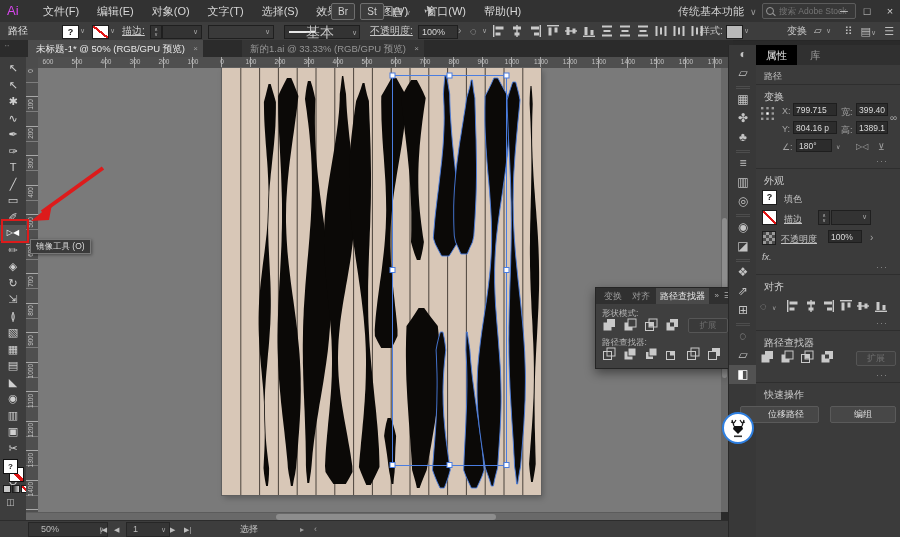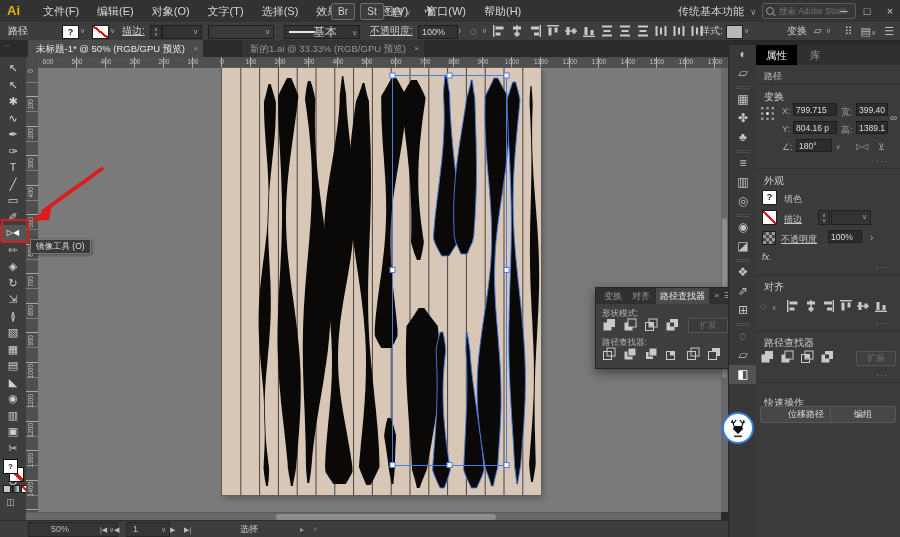--- a/index.html
+++ b/index.html
@@ -1,21 +1,21 @@
 <!DOCTYPE html>
 <html><head>
 <meta charset="utf-8">
 <style>
   html,body{margin:0;padding:0;background:#222;}
   #stage{position:relative;width:900px;height:537px;background:#2a2a2a;overflow:hidden;
          font-family:"Liberation Sans","DejaVu Sans",sans-serif;color:#d6d6d6;
          -webkit-font-smoothing:antialiased;}
   
   #menubar{position:absolute;left:0;top:0;width:900px;height:22px;background:#323232;border-bottom:1px solid #232323;}
-  #ai-logo{position:absolute;left:7px;top:3px;width:20px;height:16px;color:#eab308;font-weight:bold;font-size:13px;}
+  #ai-logo{position:absolute;left:7px;top:3px;width:20px;height:16px;color:#d946ef;font-weight:normal;font-size:13px;}
   #menus{position:absolute;left:34px;top:0;height:22px;display:flex;align-items:center;}
   .menu-item{font-size:11px;color:#d8d8d8;padding:0 9px;line-height:22px;cursor:default;}
   .mb-chip{position:absolute;top:3px;width:22px;height:15px;border:1px solid #6e6e6e;border-radius:2px;
            font-size:10px;text-align:center;line-height:15px;color:#cfcfcf;background:#3c3c3c;}
   #btn-br{left:331px;} #btn-st{left:360px;}
   #layout-icon{position:absolute;left:392px;top:5px;font-size:11px;color:#c8c8c8;}
   #share-icon{position:absolute;left:424px;top:3px;font-size:13px;color:#c8c8c8;transform:rotate(-12deg);}
   #workspace-switcher{position:absolute;left:678px;top:0;height:22px;line-height:22px;font-size:11px;color:#cfcfcf;}
   #ws-chev{font-size:9px;color:#9a9a9a;padding-left:6px;}
   #searchbox{position:absolute;left:762px;top:3px;width:92px;height:14px;border:1px solid #5c5c5c;border-radius:2px;background:#373737;}
@@ -119,21 +119,21 @@
   #pp-expand{color:#6f6f6f;background:#3f3f3f;}
   #pp-aligns{position:absolute;left:786px;top:299px;display:flex;gap:3.5px;}
   #pp-pf{position:absolute;left:760px;top:350px;display:flex;gap:5px;}
   .checker{background-image:linear-gradient(45deg,#9a9a9a 25%,transparent 25%,transparent 75%,#9a9a9a 75%),
                             linear-gradient(45deg,#9a9a9a 25%,#4a4a4a 25%,#4a4a4a 75%,#9a9a9a 75%);
            background-size:6px 6px;background-position:0 0,3px 3px;}
   
   #statusbar{position:absolute;left:0;top:520px;width:728px;height:17px;background:#3d3d3d;border-top:1px solid #2c2c2c;
              font-size:9px;color:#bcbcbc;}
   .sb{position:absolute;top:0;height:17px;line-height:17px;}
-  #sb-zoom{left:28px;width:66px;background:#353535;border:1px solid #262626;height:13px;top:1px;line-height:13px;padding-left:22px;}
+  #sb-zoom{left:28px;width:66px;background:#353535;border:1px solid #262626;height:13px;top:1px;line-height:13px;padding-left:12px;}
   #sb-zoom .chev{position:absolute;right:3px;top:0;}
   #sb-ab{left:126px;width:36px;background:#353535;border:1px solid #262626;height:13px;top:1px;line-height:13px;padding-left:6px;}
   
   #deer-badge{position:absolute;left:722px;top:412px;width:28px;height:28px;border-radius:50%;background:#fff;
               border:2px solid #2e7fe0;box-shadow:0 0 0 1px #fff inset;}
 </style>
 </head>
 <body>
 
 <div id="stage">
@@ -179,21 +179,21 @@
         <span>∨</span>
       </span>
     <span class="cb-box" style="left:162px;width:32px;">
         <span class="chev" style="float:right;">∨</span>
       </span>
     <span class="cb-box" style="left:208px;width:58px;background:#3a3a3a;color:#777;">
         <span class="chev" style="float:right;">∨</span>
       </span>
     <span id="stroke-preview">
       <span id="stroke-line"></span>
-      <span style="position:absolute;left:28px;top:0;font-size:12px;line-height:12px;">基本</span>
+      <span style="position:absolute;left:21px;top:0;font-size:14px;line-height:12px;">基本</span>
       <span class="chev" style="position:absolute;right:2px;top:3px;">∨</span>
     </span>
     <span class="cb cb-under" style="left:370px;">不透明度:</span>
     <span class="cb-box" style="left:418px;width:32px;">100%</span>
     <span class="cb" style="left:458px;color:#9f9f9f;">›</span>
     <span class="cb" style="left:470px;font-size:11px;">◌</span>
     <span class="cb chev" style="left:482px;">∨</span>
     <div id="cb-aligns">
         <span class="al-ic"><svg viewBox="0 0 14 14" width="14" height="14">
             <rect x="1" y="1" width="1.4" height="12" fill="#c9c9c9"></rect>
@@ -626,22 +626,22 @@
       <span><svg viewBox="0 0 14 14" width="15" height="14">
           <rect x="1" y="4.5" width="8" height="8" fill="#c9c9c9"></rect>
           <rect x="4.5" y="1" width="8" height="8" fill="#c9c9c9"></rect>
           <rect x="4.5" y="4.5" width="4" height="4" fill="#3f3f3f"></rect>
         </svg></span>
     </div>
   <span class="btn" id="pp-expand" style="left:856px;top:351px;width:38px;height:13px;line-height:13px;border-color:#555;">扩展</span>
   <span class="pp-dots" style="top:370px;">···</span>
   <div class="pp-div" style="top:382px;"></div>
 
-  <span class="pp-sec" style="left:764px;top:388px;margin-top:8px;">快速操作</span>
-  <span class="btn" style="left:760px;top:406px;width:64px;height:15px;line-height:15px;padding-left:13px;">位移路径</span>
+  <span class="pp-sec" style="left:764px;top:388px;">快速操作</span>
+  <span class="btn" style="left:740px;top:406px;width:64px;height:15px;line-height:15px;padding-left:13px;">位移路径</span>
   <span class="btn" style="left:830px;top:406px;width:64px;height:15px;line-height:15px;">编组</span>
 
   <div id="statusbar">
     <span class="sb" id="sb-zoom">
       <span>50%</span>
       <span class="chev">∨</span>
     </span>
     <span class="sb" style="left:100px;font-size:7px;">|◀</span>
     <span class="sb" style="left:114px;font-size:7px;">◀</span>
     <span class="sb" id="sb-ab">

